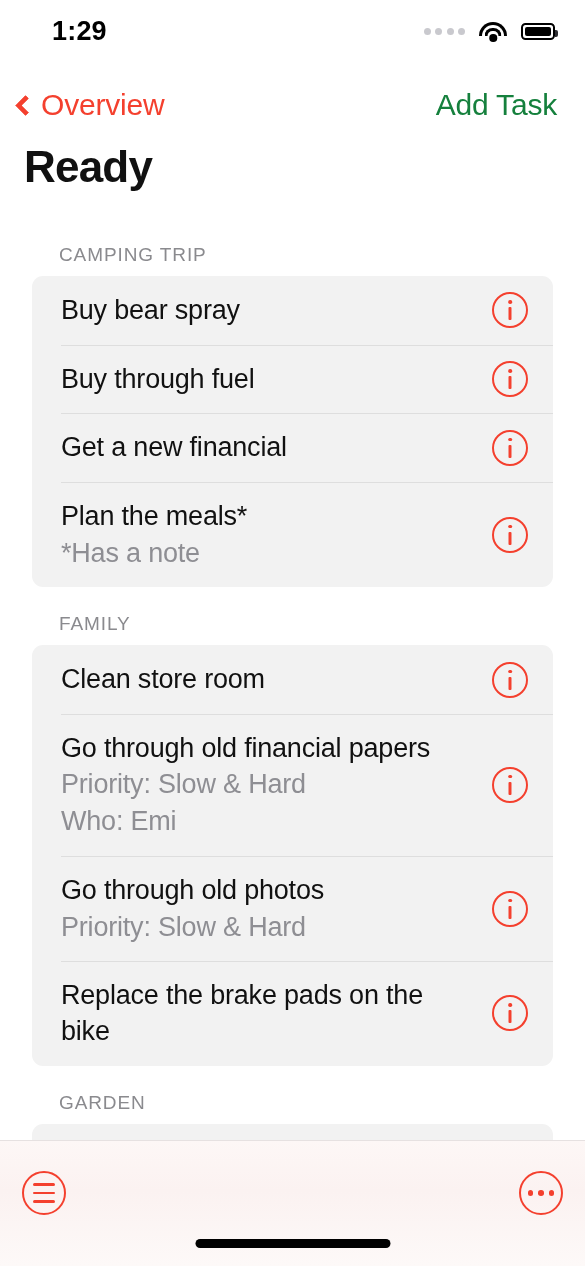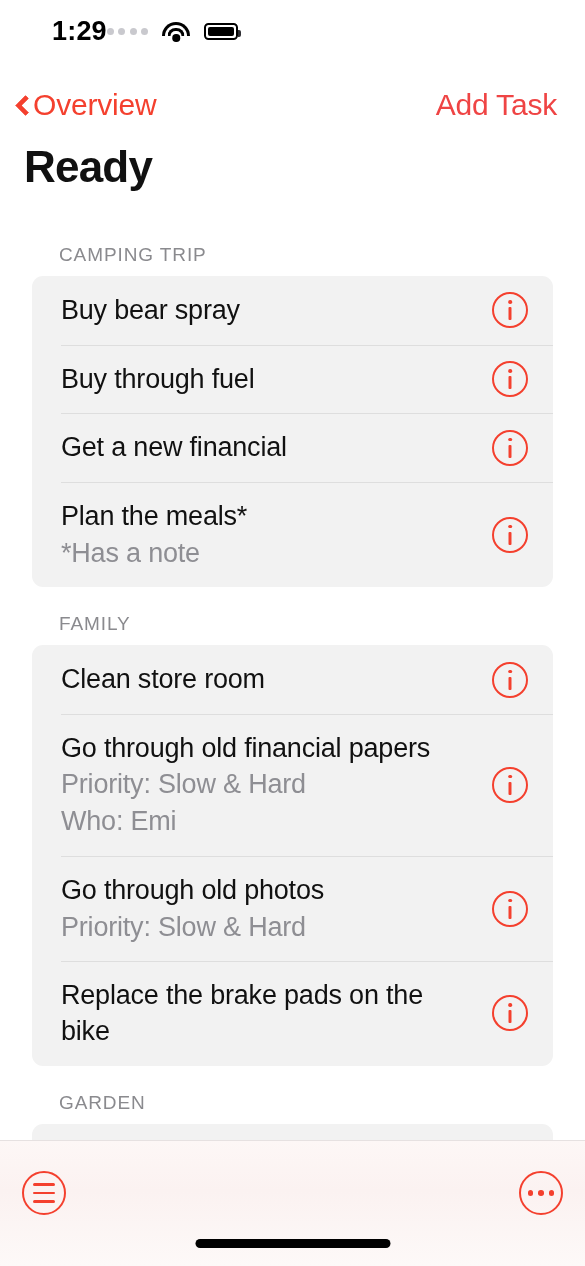--- a/index.html
+++ b/index.html
@@ -8,21 +8,21 @@
     background:#ffffff;
     font-family:"Liberation Sans", sans-serif;
     -webkit-font-smoothing:antialiased;
     overflow:hidden;
   }
   .phone { position:relative; width:585px; height:1266px; background:#fff; overflow:hidden; }
 
   
   .statusbar {
     position:absolute; top:0; left:0; right:0; height:62px;
-    display:flex; align-items:center; justify-content:flex-start;
+    display:flex; align-items:center; justify-content:space-between;
     padding:0 30px 0 52px;
   }
   .status-time { font-size:27px; font-weight:bold; color:#000; letter-spacing:0.2px; }
   .status-right { display:flex; align-items:center; gap:14px; }
   .sig-dots { display:flex; gap:4.5px; align-items:center; }
   .sig-dots i { width:7px; height:7px; border-radius:50%; background:#c9c9ce; display:block; }
   .wifi { position:relative; width:28px; height:21px; }
   .wifi span { position:absolute; border:3.2px solid #000; border-bottom:none;
                border-radius:50% 50% 0 0 / 100% 100% 0 0; left:50%; transform:translateX(-50%); }
   .wifi .a { width:28px; height:14px; top:1px; }
@@ -32,27 +32,27 @@
   .batt::after { content:""; position:absolute; right:-5px; top:5px; width:3px; height:7px;
                  background:#2f2f33; border-radius:0 2px 2px 0; }
   .batt i { display:block; width:100%; height:100%; background:#000; border-radius:2px; }
 
   
   .navbar {
     position:absolute; top:78px; left:0; right:0; height:54px;
     display:flex; align-items:center; justify-content:space-between;
     padding:0 28px 0 12px;
   }
-  .nav-back { display:flex; align-items:center; gap:0; cursor:pointer; }
+  .nav-back { display:flex; align-items:center; gap:8px; cursor:pointer; }
   .chev {
     width:15px; height:15px; border-left:5px solid #F4402E; border-bottom:5px solid #F4402E;
     transform:rotate(45deg); margin-left:6px; border-radius:1px;
   }
   .nav-back-label { font-size:30px; color:#F4402E; letter-spacing:-0.2px; }
-  .nav-action { font-size:30px; color:#ef4444; letter-spacing:-0.2px; cursor:pointer; }
+  .nav-action { font-size:30px; color:#15803d; letter-spacing:-0.2px; cursor:pointer; }
 
   
   .page-title {
     position:absolute; top:142px; left:24px;
     font-size:44px; font-weight:bold; color:#111; letter-spacing:-0.8px;
   }
 
   
   .content { position:absolute; top:226px; left:0; right:0; bottom:0; overflow:hidden; }
 

